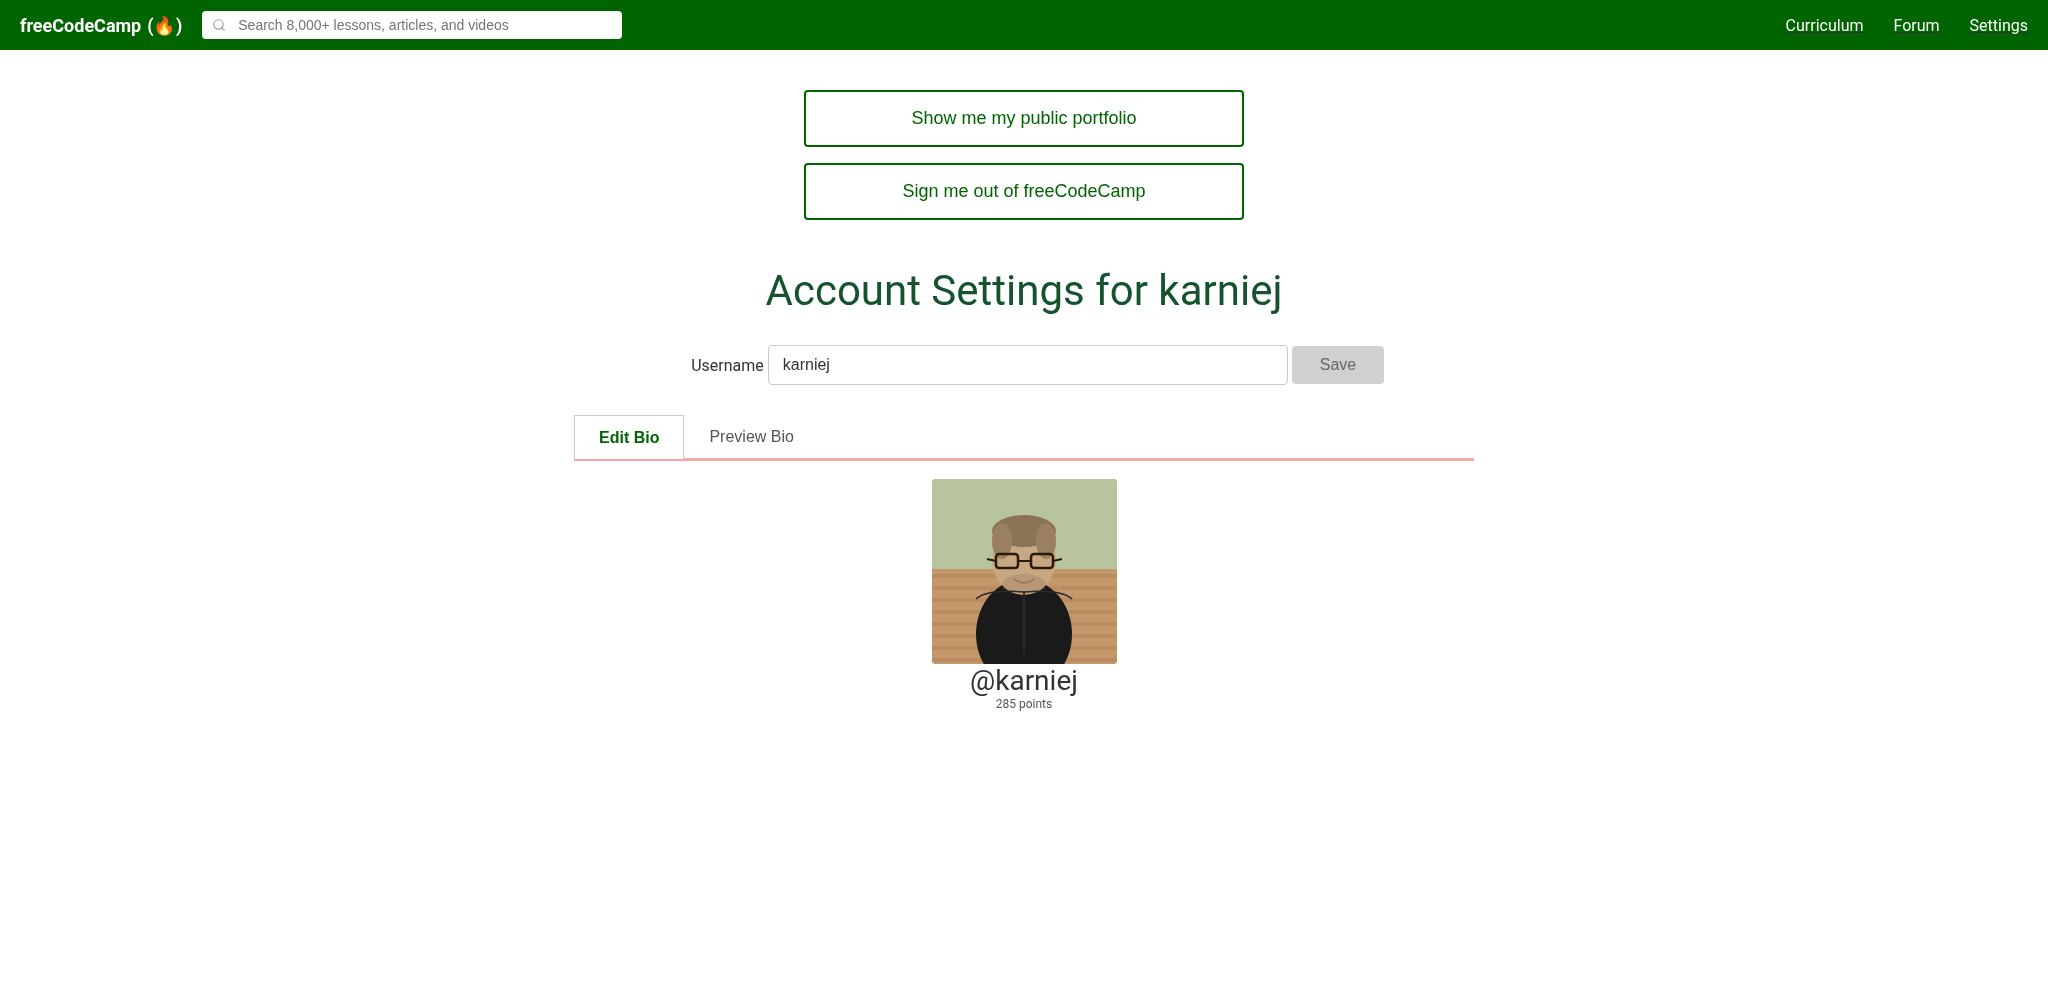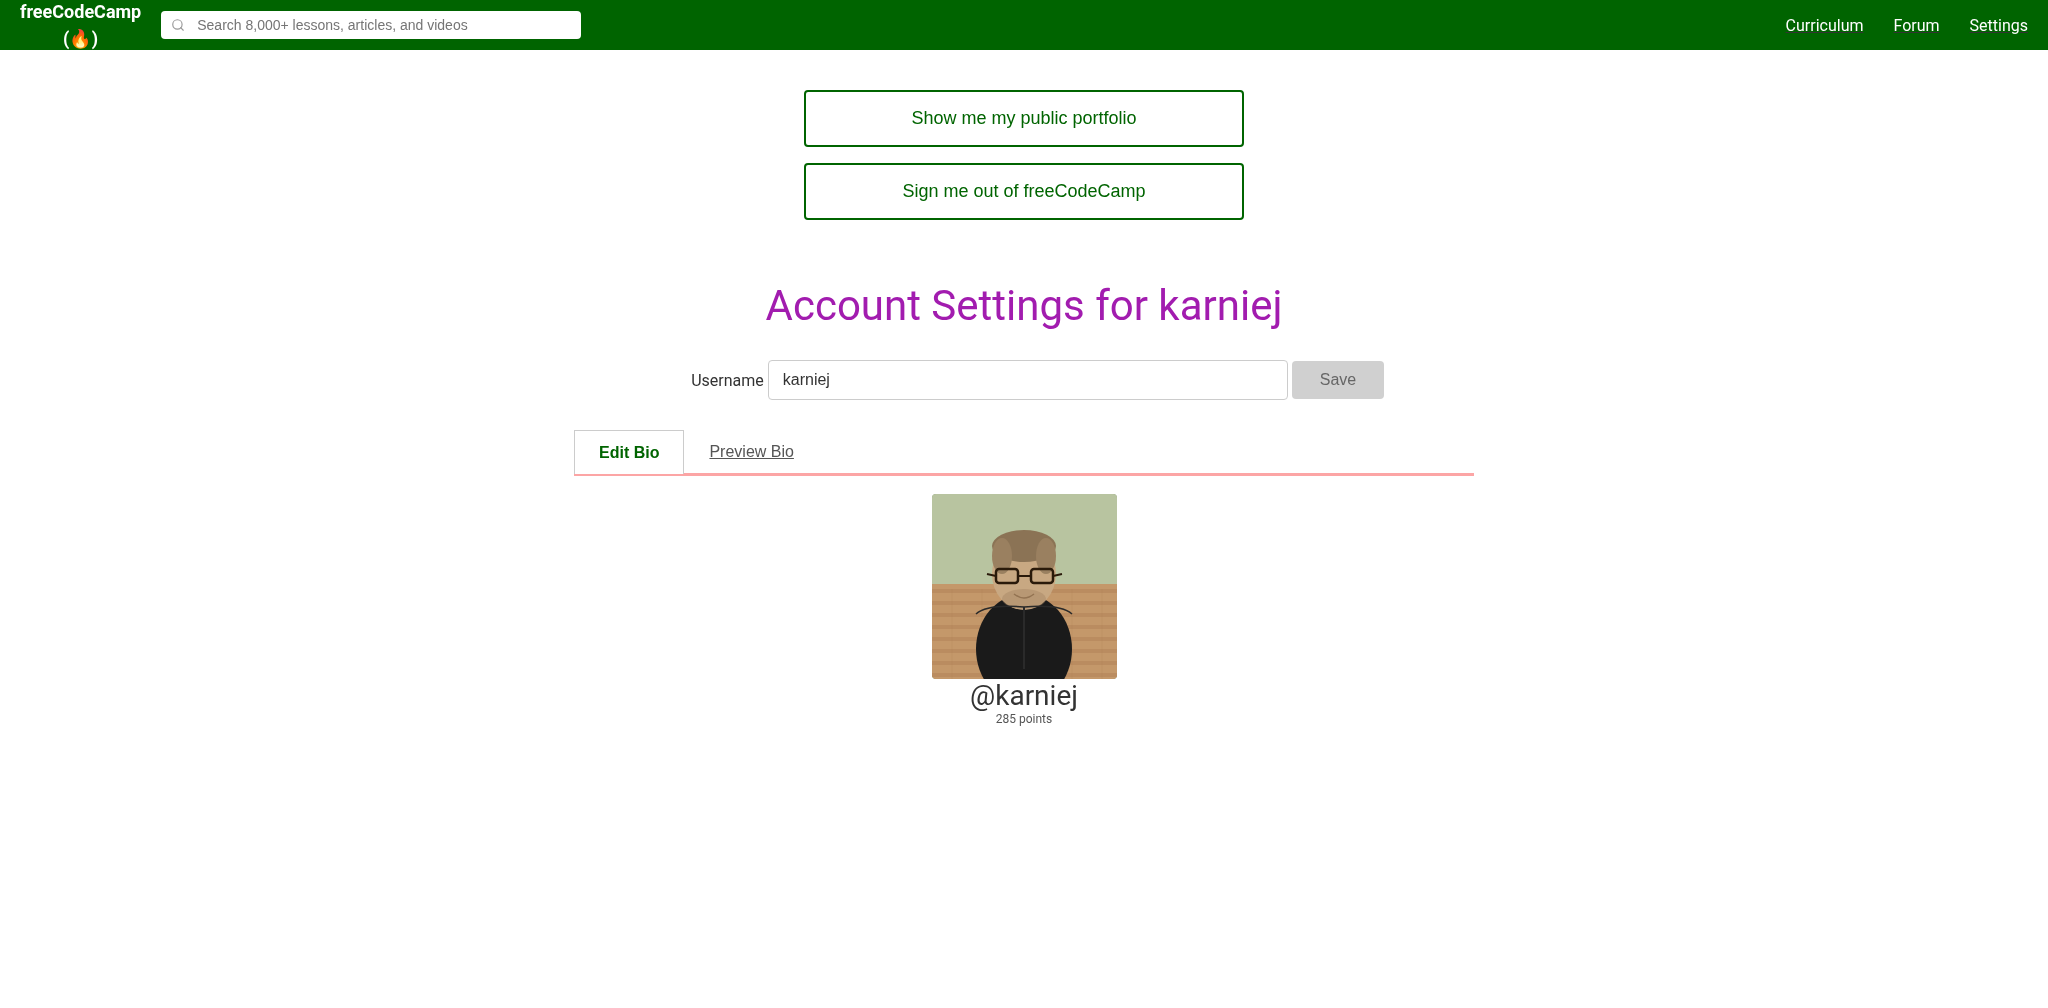--- a/index.html
+++ b/index.html
@@ -25,21 +25,20 @@
     }
 
     .navbar-brand {
       color: #fff;
       font-size: 18px;
       font-weight: bold;
       display: flex;
       align-items: center;
       gap: 6px;
       white-space: nowrap;
-      flex-direction: column;
     }
 
     .navbar-search {
       margin-left: 20px;
       flex: 1;
       max-width: 420px;
     }
 
     .navbar-search input {
       width: 100%;
@@ -97,22 +96,22 @@
       border-radius: 4px;
       cursor: pointer;
       text-align: center;
       margin-bottom: 16px;
     }
 
     
     .account-title {
       font-size: 42px;
       font-weight: 400;
-      color: #a21caf;
-      margin-top: 45px;
+      color: #14532d;
+      margin-top: 30px;
       margin-bottom: 30px;
       text-align: center;
     }
 
     
     .username-row {
       display: flex;
       align-items: center;
       gap: 4px;
       margin-bottom: 30px;
@@ -171,21 +170,20 @@
       color: #006400;
       border-color: #ccc;
       border-bottom-color: #fff;
       background: #fff;
       font-weight: 600;
       margin-bottom: -1px;
     }
 
     .tab:not(.active) {
       color: #555;
-      text-decoration: underline;
     }
 
     
     .profile-preview {
       display: flex;
       flex-direction: column;
       align-items: center;
       gap: 0;
     }
 

